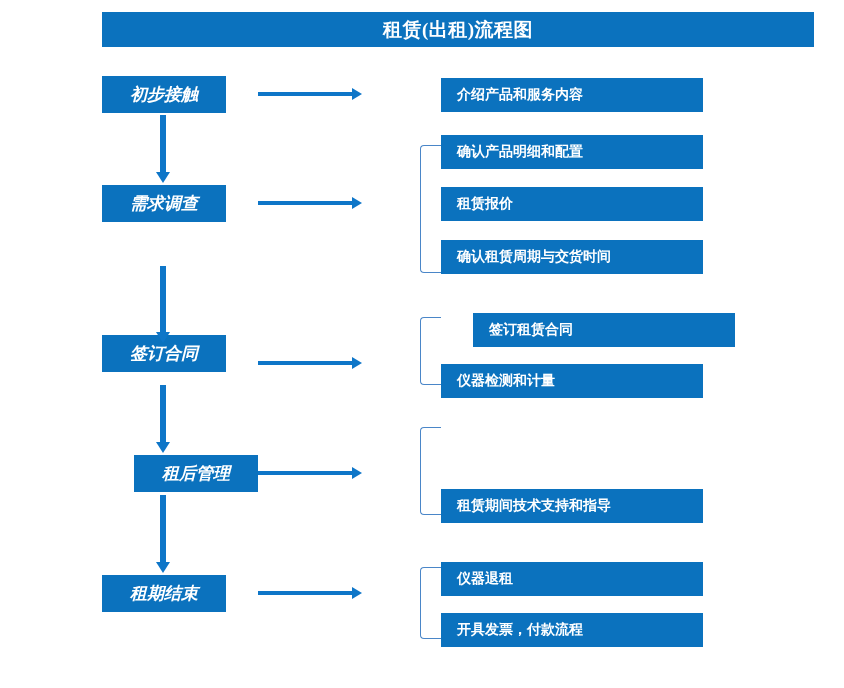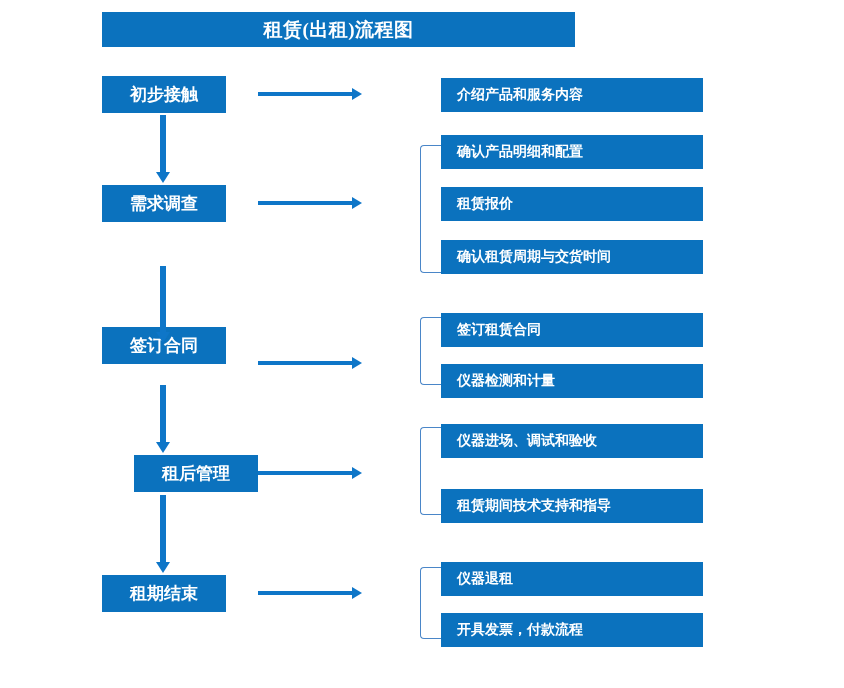--- a/index.html
+++ b/index.html
@@ -18,21 +18,21 @@
     position: relative;
     width: 844px;
     height: 688px;
   }
 
   
   .title-bar {
     position: absolute;
     left: 102px;
     top: 12px;
-    width: 473px;
+    width: 712px;
     height: 35px;
     background: #0B72BE;
     color: #ffffff;
     display: flex;
     align-items: center;
     justify-content: center;
     font-size: 19px;
     font-weight: bold;
     letter-spacing: 0.5px;
   }
@@ -46,20 +46,21 @@
     align-items: center;
     font-weight: bold;
     box-sizing: border-box;
   }
   .node.stage {
     left: 102px;
     width: 124px;
     height: 37px;
     justify-content: center;
     font-size: 17px;
+    font-style: italic;
   }
   .node.detail {
     left: 441px;
     width: 262px;
     height: 34px;
     justify-content: flex-start;
     padding-left: 16px;
     font-size: 14px;
   }
 
@@ -121,21 +122,21 @@
 </style>
 </head>
 <body>
 
 <div id="canvas">
 
   <div class="title-bar">租赁(出租)流程图</div>
 
   <div class="node stage" style="top:76px;">初步接触</div>
   <div class="node stage" style="top:185px;">需求调查</div>
-  <div class="node stage" style="top:327px;">签订合同</div>
+  <div class="node stage" style="top:335px;">签订合同</div>
   <div class="node stage" style="top:455px;margin-left:32px;">租后管理</div>
   <div class="node stage" style="top:575px;">租期结束</div>
 
   <div class="v-arrow" style="top:115px; height:68px;">
     <div class="shaft" style="height:57px;"></div>
     <div class="head" style="top:57px;"></div>
   </div>
   <div class="v-arrow" style="top:266px; height:77px;">
     <div class="shaft" style="height:66px;"></div>
     <div class="head" style="top:66px;"></div>
@@ -174,22 +175,21 @@
   <div class="bracket" style="top:317px; height:68px;"></div>
   <div class="bracket" style="top:427px; height:88px;"></div>
   <div class="bracket" style="top:567px; height:72px;"></div>
 
   <div class="node detail" style="top:78px;">介绍产品和服务内容</div>
 
   <div class="node detail" style="top:135px;">确认产品明细和配置</div>
   <div class="node detail" style="top:187px;">租赁报价</div>
   <div class="node detail" style="top:240px;">确认租赁周期与交货时间</div>
 
-  <div class="node detail" style="top:313px;">签订租赁合同</div>
+  <div class="node detail" style="top:313px;margin-left:32px;">签订租赁合同</div>
   <div class="node detail" style="top:364px;">仪器检测和计量</div>
 
-  <div class="node detail" style="top:424px;">仪器进场、调试和验收</div>
   <div class="node detail" style="top:489px;">租赁期间技术支持和指导</div>
 
   <div class="node detail" style="top:562px;">仪器退租</div>
   <div class="node detail" style="top:613px;">开具发票，付款流程</div>
 
 </div>
 
 </body></html>

